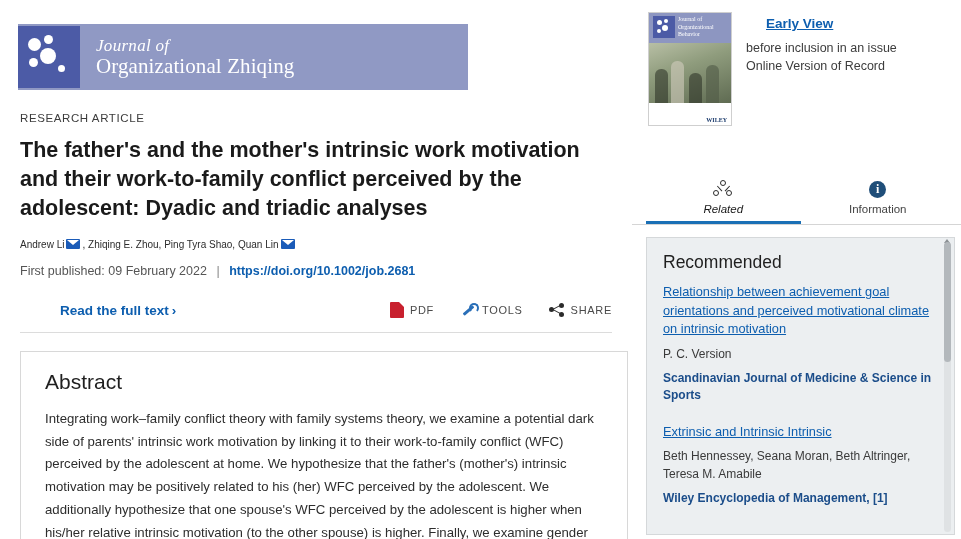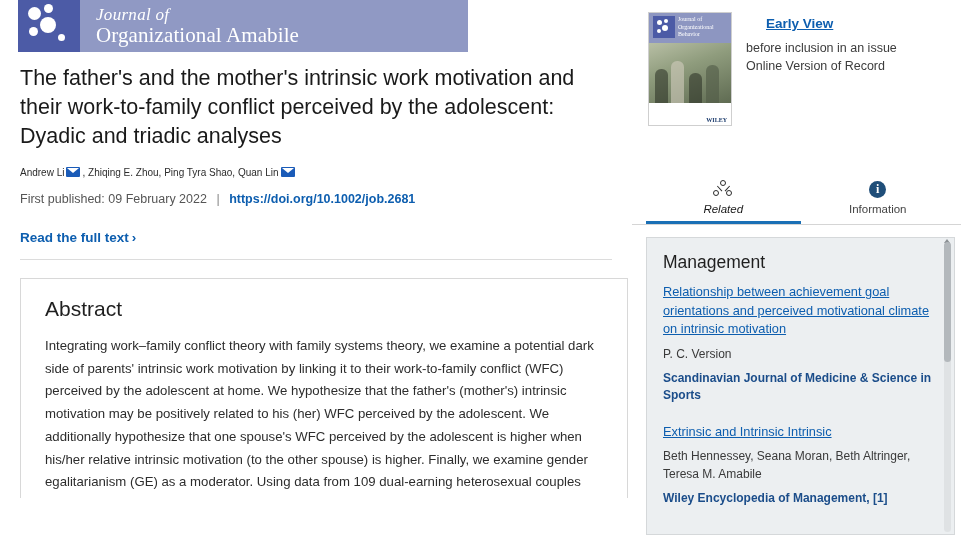--- a/index.html
+++ b/index.html
@@ -24,23 +24,23 @@
 
   
   .left-col {
     width: 632px;
     position: relative;
     padding: 0;
     box-sizing: border-box;
   }
 
   .journal-banner {
-    margin: 0 0 0 18px;
+    margin: 24px 0 0 18px;
     width: 450px;
-    height: 52px;
+    height: 66px;
     background: #9099c4;
     display: flex;
     align-items: center;
     position: relative;
     overflow: hidden;
   }
   .banner-logo {
     width: 62px;
     height: 62px;
     background: #4c5ba6;
@@ -81,21 +81,21 @@
     font-size: 11.5px;
     letter-spacing: .6px;
     color: #3c3c3c;
     font-weight: 400;
   }
 
   .article-title {
     margin: 12px 20px 8px 20px;
     font-size: 21.5px;
     line-height: 1.35;
-    font-weight: 400;
+    font-weight: 700;
     color: #1a1a1a;
     max-width: 620px;
   }
 
   .authors {
     margin: 16px 0 0 20px;
     font-size: 10px;
     color: #2c2c2c;
   }
   .envelope {
@@ -138,20 +138,21 @@
     padding-bottom: 14px;
     border-bottom: 1px solid #dcdcdc;
     max-width: 610px;
   }
   .read-full {
     font-size: 13.5px;
     font-weight: 700;
     color: #0d5eaf;
     text-decoration: none;
     white-space: nowrap;
+    margin-left: 40px;
   }
   .read-full .chev { font-weight: 700; margin-left: 3px; }
 
   .tools-group {
     display: flex;
     align-items: center;
     gap: 26px;
   }
   .tool-item {
     display: flex;
@@ -457,42 +458,63 @@
     <div class="journal-banner">
       <div class="banner-logo">
         <span class="dot d1"></span>
           <span class="dot d2"></span>
           <span class="dot d3"></span>
         <span class="dot d4"></span>
           <span class="dot d5"></span>
       </div>
       <div class="banner-text">
         <div class="line1">Journal of</div>
-        <div class="line2">Organizational Amabile</div>
-      </div>
-    </div>
-
+        <div class="line2">Organizational Zhiqing</div>
+      </div>
+    </div>
+
+    <div class="article-type">RESEARCH ARTICLE</div>
 
     <h1 class="article-title">The father's and the mother's intrinsic work motivation and their work-to-family conflict perceived by the adolescent: Dyadic and triadic analyses</h1>
 
     <div class="authors">
       <span>Andrew Li</span><span class="envelope"></span><span>, Zhiqing E. Zhou, Ping Tyra Shao, Quan Lin</span><span class="envelope"></span>
     </div>
 
     <div class="pubinfo">
       <span>First published:</span>
       <span>09 February 2022</span>
       <span class="sep">|</span>
       <span class="doi">https://doi.org/10.1002/job.2681</span>
     </div>
 
     <div class="actions-row">
       <a class="read-full" href="#">
         <span>Read the full text</span><span class="chev">›</span>
       </a>
+      <div class="tools-group">
+        <div class="tool-item">
+          <span class="pdf-icon"></span>
+          <span>PDF</span>
+        </div>
+        <div class="tool-item">
+          <span class="wrench-icon"></span>
+          <span>TOOLS</span>
+        </div>
+        <div class="tool-item">
+          <span class="share-icon">
+            <i class="s1"></i>
+              <i class="s2"></i>
+              <i class="s3"></i>
+            <span class="ln1"></span>
+              <span class="ln2"></span>
+          </span>
+          <span>SHARE</span>
+        </div>
+      </div>
     </div>
 
     <div class="abstract-box">
       <div class="abstract-title">Abstract</div>
       <p class="abstract-text">Integrating work–family conflict theory with family systems theory, we examine a potential dark side of parents' intrinsic work motivation by linking it to their work-to-family conflict (WFC) perceived by the adolescent at home. We hypothesize that the father's (mother's) intrinsic motivation may be positively related to his (her) WFC perceived by the adolescent. We additionally hypothesize that one spouse's WFC perceived by the adolescent is higher when his/her relative intrinsic motivation (to the other spouse) is higher. Finally, we examine gender egalitarianism (GE) as a moderator. Using data from 109 dual-earning heterosexual couples and their adolescent child from</p>
     </div>
   </div>
 
   <div class="right-col">
 
@@ -539,21 +561,21 @@
       </div>
       <div class="tab">
         <div class="ticon">
           <span class="info-icon">i</span>
         </div>
         <div class="tlabel">Information</div>
       </div>
     </div>
 
     <div class="recommended-panel">
-      <div class="rec-head">Management</div>
+      <div class="rec-head">Recommended</div>
       <div class="rec-list">
 
         <div class="rec-item">
           <a class="rec-title" href="#">Relationship between achievement goal orientations and perceived motivational climate on intrinsic motivation</a>
           <div class="rec-authors">P. C. Version</div>
           <div class="rec-source">Scandinavian Journal of Medicine &amp; Science in Sports</div>
         </div>
 
         <div class="rec-item">
           <a class="rec-title" href="#">Extrinsic and Intrinsic Intrinsic</a>

